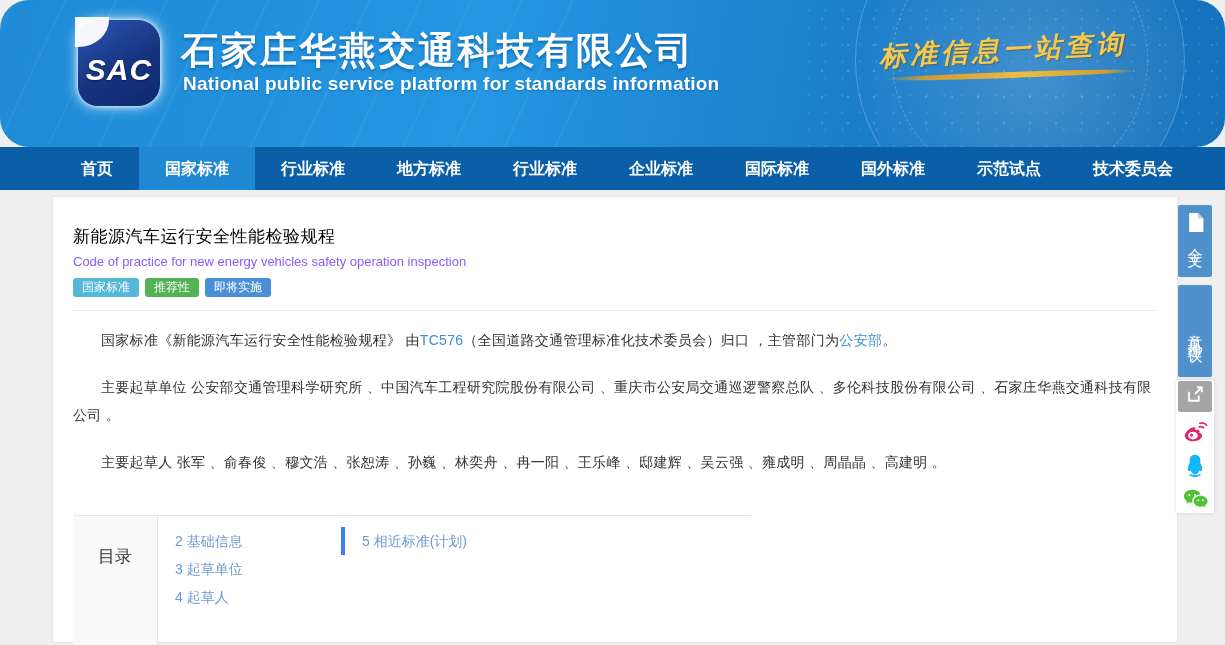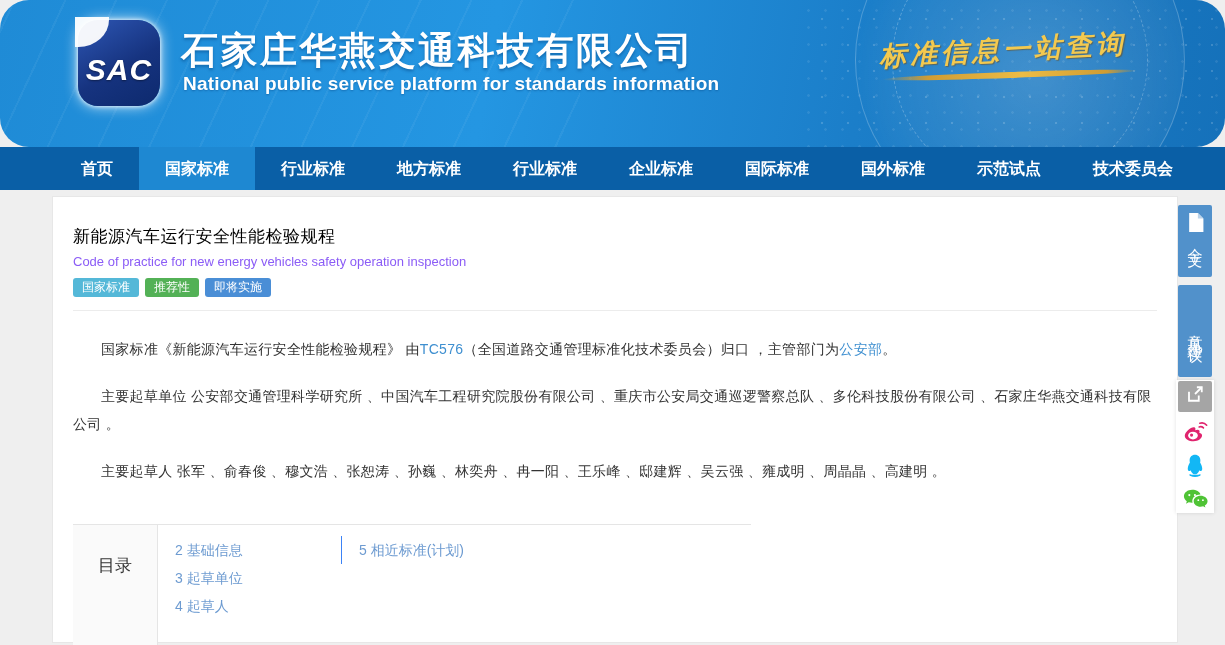--- a/index.html
+++ b/index.html
@@ -48,35 +48,35 @@
   .nav-item.active { background:#1e88d2; }
 
   
   .card { position:absolute; left:52px; top:196px; width:1126px; height:447px; background:#fff;
     border:1px solid #e7e7e7; padding:28px 20px 0 20px; }
   .std-title { font-size:17px; color:#000000; font-weight:500; letter-spacing:0.5px; }
   .std-title-en { font-size:13px; color:#8b5cf6; margin-top:6px; }
   .tags { margin-top:9px; display:flex; gap:6px; }
   .tag { color:#fff; font-size:12px; padding:2px 9px; border-radius:3px; line-height:15px; }
   .divider { border-bottom:1px solid #ececec; margin-top:13px; }
-  .para { font-size:14px; color:#333; line-height:28px; text-indent:2em; margin-top:24px;
+  .para { font-size:14px; color:#333; line-height:28px; text-indent:2em; margin-top:15px;
     letter-spacing:0.3px; }
   .para.tight { margin-top:19px; }
   .link { color:#3e8fd0; text-decoration:none; cursor:pointer; }
 
   
   .toc { margin-top:39px; width:678px; border-top:1px solid #e5e5e5; border-bottom:1px solid #e5e5e5;
     display:flex; height:142px; }
   .toc-label-cell { width:85px; background:#fafafa; border-right:1px solid #e5e5e5;
     display:flex; justify-content:center; padding-top:29px; }
   .toc-label { font-size:17px; color:#333; }
   .toc-links { display:flex; padding-top:11px; }
   .toc-col { display:flex; flex-direction:column; }
   .toc-col1 { width:183px; padding-left:17px; }
-  .toc-col2 { border-left:1px solid #3b82f6; padding-left:17px; align-self:flex-start; }
+  .toc-col2 { border-left:4px solid #3b82f6; padding-left:17px; align-self:flex-start; }
   .toc-link { color:#6d9bd1; font-size:14px; line-height:28px; cursor:pointer; text-decoration:none;
     white-space:nowrap; }
 
   
   .side-btn { position:absolute; width:34px; background:#5191cb; color:#fff; border-radius:2px;
     display:flex; flex-direction:column; align-items:center; cursor:pointer; }
   .side-btn .vtext { writing-mode:vertical-lr; text-orientation:upright; font-size:15px;
     letter-spacing:4px; line-height:34px; }
   .btn-fulltext { left:1178px; top:205px; height:72px; padding-top:8px; }
   .btn-feedback { left:1178px; top:285px; height:92px; justify-content:center; }

